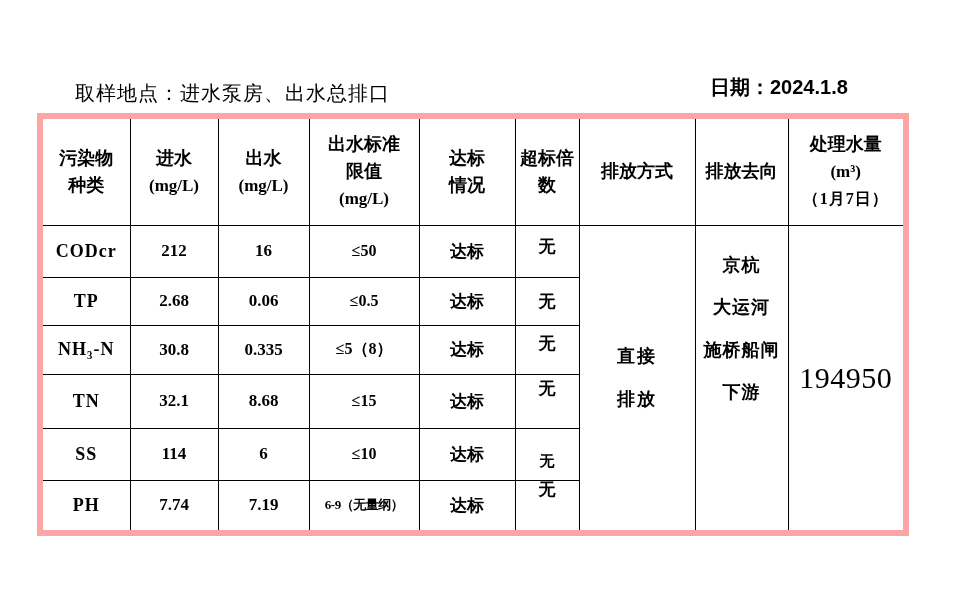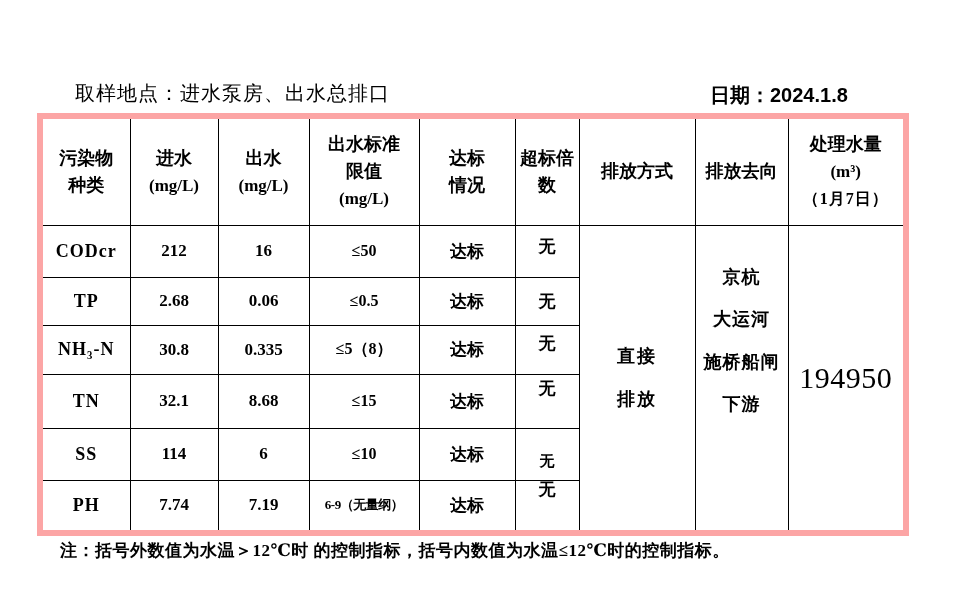--- a/index.html
+++ b/index.html
@@ -16,21 +16,21 @@
     position:absolute; top:26px; left:0; width:940px;
     text-align:center;
     font-size:27px; font-weight:bold;
     letter-spacing:2px;
   }
   .sampling {
     position:absolute; top:80px; left:75px;
     font-size:20px; letter-spacing:1px;
   }
   .date {
-    position:absolute; top:82px; left:710px;
+    position:absolute; top:74px; left:710px;
     font-size:20px; font-weight:bold;
     font-family:"Liberation Sans","DejaVu Sans",sans-serif;
     text-align:center;
   }
   table.report {
     position:absolute; top:113px; left:37px;
     border-collapse:collapse;
     table-layout:fixed;
     width:866px;
     border:6px solid #fca5a5;
@@ -60,21 +60,21 @@
   td.exceed span { position:relative; display:inline-block; }
   tr.r1 td.exceed span { top:-5px; }
   tr.r2 td.exceed span { top:0; }
   tr.r3 td.exceed span { top:-6px; }
   tr.r4 td.exceed span { top:-13px; }
   tr.r5 td.exceed span { top:7px; font-size:15px; }
   tr.r6 td.exceed span { top:-16px; }
   td.method { line-height:43px; font-size:18px; letter-spacing:2px; }
   td.destination {
     vertical-align:top;
-    padding-top:30px;
+    padding-top:18px;
     line-height:42.5px;
     font-size:18px; letter-spacing:1px;
   }
   td.volume {
     font-size:30px;
     font-weight:normal;
     letter-spacing:0.5px;
     margin-left:12px;
   }
   .note {
@@ -197,15 +197,14 @@
         <td class="pollutant">PH</td>
         <td class="num">7.74</td>
         <td class="num">7.19</td>
         <td class="limit">6-9（无量纲）</td>
         <td class="status">达标</td>
         <td class="exceed"><span>无</span></td>
       </tr>
     </tbody>
   </table>
 
-  <div class="note">注：括号外数值为水温＞12℃时 的控制指标，括号内数值为水温≤12℃时的控制指标。</div>
 
 </div>
 
 </body></html>

